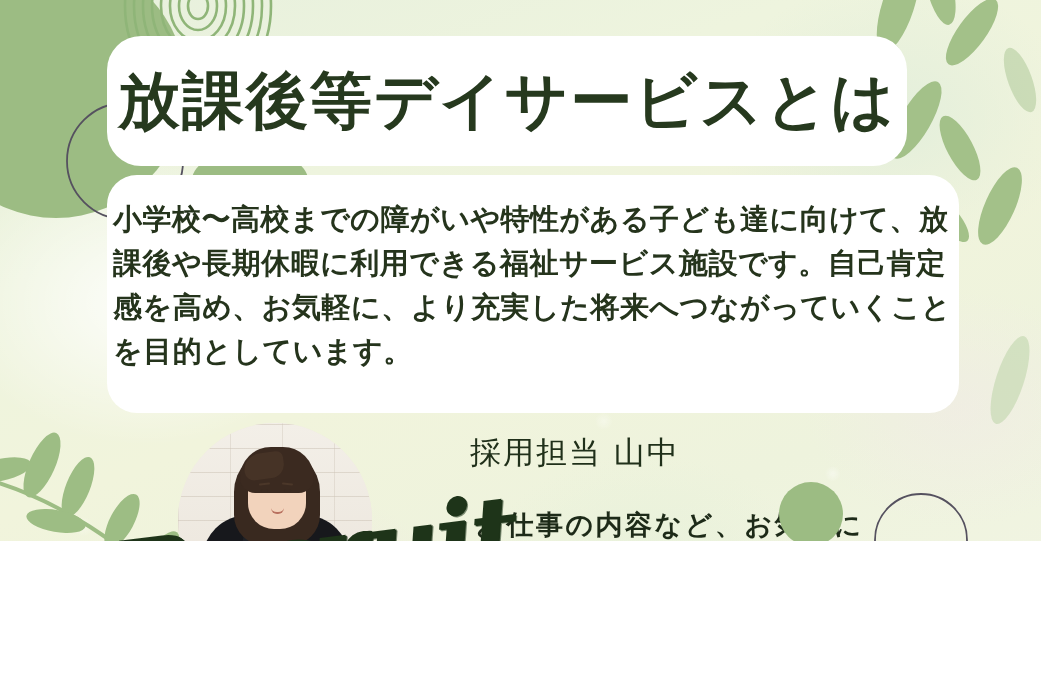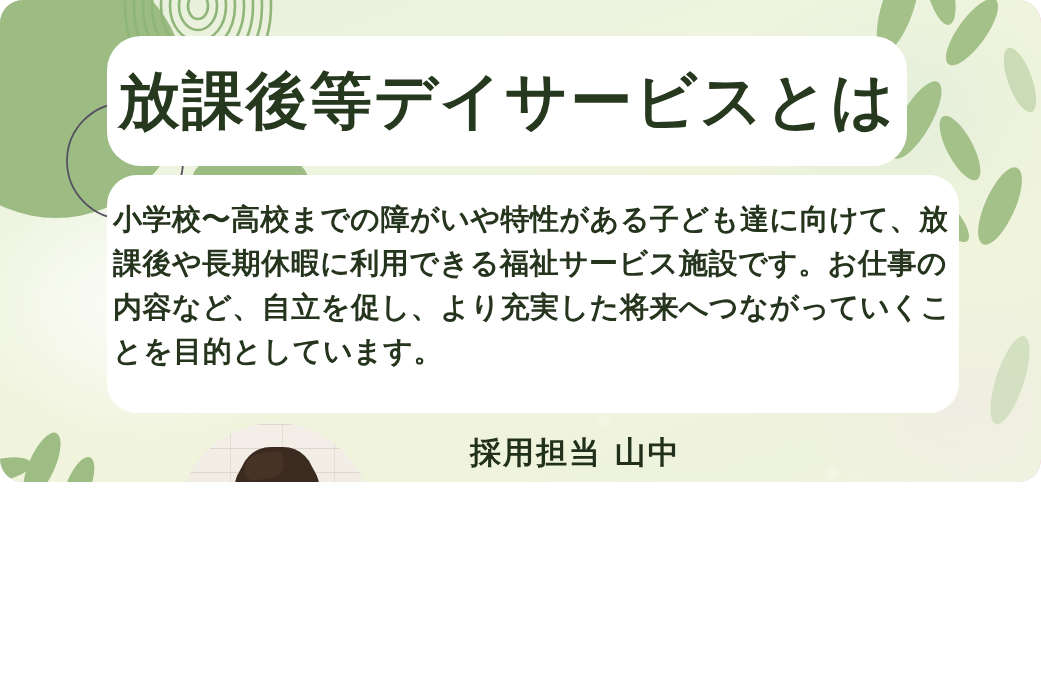--- a/index.html
+++ b/index.html
@@ -1,24 +1,23 @@
 <!DOCTYPE html>
 <html><head>
 <meta charset="utf-8">
 <style>
   html,body{margin:0;padding:0;background:#ffffff;}
   body{font-family:"DejaVu Sans","Liberation Sans",sans-serif;}
 
   #poster{
     position:relative;
     width:1041px;
-    height:482px;
+    height:541px;
     overflow:hidden;
     background:#f9a8d4;
-    border-radius:23px;
   }
 
   
   .bg{
     position:absolute; left:0; top:0; width:1041px; height:658px;
     background:
       radial-gradient(ellipse 300px 220px at 14% 46%, rgba(255,255,255,.85) 0%, rgba(255,255,255,0) 65%),
       radial-gradient(ellipse 260px 200px at 86% 18%, rgba(226,238,219,.9) 0%, rgba(226,238,219,0) 70%),
       radial-gradient(ellipse 240px 180px at 62% 88%, rgba(231,241,218,.9) 0%, rgba(231,241,218,0) 70%),
       radial-gradient(ellipse 200px 160px at 30% 92%, rgba(238,226,228,.55) 0%, rgba(238,226,228,0) 70%),
@@ -63,21 +62,21 @@
   #body-text{
     position:absolute; left:113px; top:197px; width:840px;
     font-size:29px; font-weight:700; color:#25341c;
     line-height:1.52; letter-spacing:.5px;
     text-align:left;
   }
 
   
   #recruiter-name{
     position:absolute; left:470px; top:432px;
-    font-size:31px; font-weight:700; color:#20301a; letter-spacing:2px;
+    font-size:31px; font-weight:400; color:#20301a; letter-spacing:2px;
     white-space:nowrap;
   }
   #invite-text{
     position:absolute; left:440px; top:505px; width:460px;
     font-size:27px; font-weight:700; color:#1d2a18;
     line-height:1.5; letter-spacing:2.5px; text-align:center;
   }
   #invite-text div{white-space:nowrap;}
 
   
@@ -236,21 +235,21 @@
   </svg>
 
   <svg class="deco" style="left:960px;top:300px;" width="90" height="160" viewBox="0 0 90 160">
     <ellipse cx="50" cy="80" rx="14" ry="46" transform="rotate(18 50 80)" fill="#bcd3a7" opacity=".55"></ellipse>
   </svg>
 
   <div id="title-card" class="card"></div>
   <div id="title-text">放課後等デイサービスとは</div>
 
   <div id="body-card" class="card"></div>
-  <div id="body-text">小学校〜高校までの障がいや特性がある子ども達に向けて、放課後や長期休暇に利用できる福祉サービス施設です。お仕事の内容など、自立を促し、より充実した将来へつながっていくことを目的としています。</div>
+  <div id="body-text">小学校〜高校までの障がいや特性がある子ども達に向けて、放課後や長期休暇に利用できる福祉サービス施設です。自己肯定感を高め、お気軽に、より充実した将来へつながっていくことを目的としています。</div>
 
   <svg class="deco" style="left:-40px;top:425px;z-index:4;" width="360" height="250" viewBox="0 0 360 250">
     <path d="M18 52 C 90 70, 170 118, 238 196" stroke="#9dbd84" stroke-width="4" fill="none"></path>
     <g fill="#9dbd84">
       <ellipse cx="40" cy="45" rx="32" ry="11" transform="rotate(-12 40 45)"></ellipse>
       <ellipse cx="82" cy="40" rx="13" ry="35" transform="rotate(24 82 40)"></ellipse>
       <ellipse cx="118" cy="62" rx="12" ry="32" transform="rotate(22 118 62)"></ellipse>
       <ellipse cx="96" cy="96" rx="30" ry="11" transform="rotate(10 96 96)"></ellipse>
       <ellipse cx="162" cy="96" rx="12" ry="30" transform="rotate(28 162 96)"></ellipse>
       <ellipse cx="146" cy="140" rx="28" ry="11" transform="rotate(14 146 140)"></ellipse>

